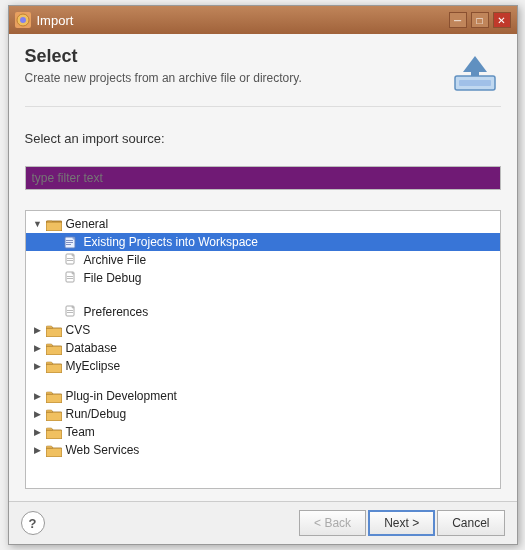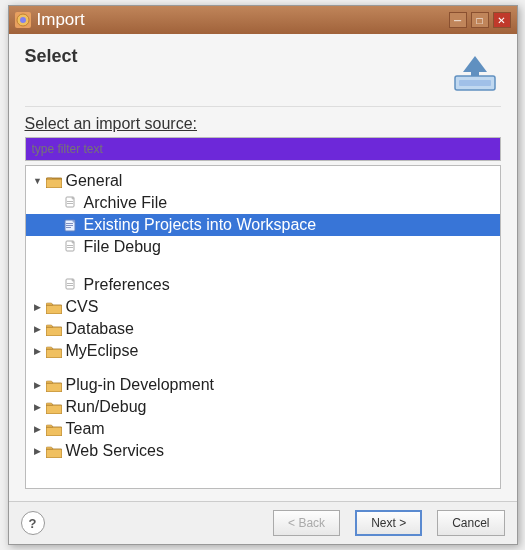--- a/index.html
+++ b/index.html
@@ -42,21 +42,21 @@
       height: 16px;
       background: #e8a060;
       border-radius: 2px;
       display: flex;
       align-items: center;
       justify-content: center;
       font-size: 10px;
       color: white;
     }
     .titlebar-title {
-      font-size: 17px;
+      font-size: 13px;
       color: white;
     }
     .titlebar-controls {
       display: flex;
       gap: 4px;
       align-items: center;
     }
     .titlebar-btn {
       width: 18px;
       height: 16px;
@@ -70,21 +70,21 @@
       cursor: pointer;
     }
     .titlebar-btn.close {
       background: #c0392b;
     }
     .content {
       flex: 1;
       padding: 12px 16px;
       display: flex;
       flex-direction: column;
-      gap: 4px;
+      gap: 20px;
     }
     .header-section {
       display: flex;
       justify-content: space-between;
       align-items: flex-start;
       padding-bottom: 8px;
       border-bottom: 1px solid #ddd;
     }
     .header-text h2 {
       font-size: 18px;
@@ -97,30 +97,29 @@
       color: #555;
     }
     .header-icon {
       width: 52px;
       height: 52px;
       display: flex;
       align-items: center;
       justify-content: center;
     }
     .source-label {
-      font-size: 16px;
+      font-size: 13px;
       color: #333;
       margin-top: 4px;
-      text-decoration: underline;
     }
     .filter-input {
       width: 100%;
       padding: 4px 6px;
       border: 1px solid #bbb;
-      background: #6d28d9;
+      background: #701a75;
       font-size: 12px;
       color: #aaa;
       outline: none;
     }
     .tree-container {
       flex: 1;
       border: 1px solid #bbb;
       background: white;
       overflow-y: auto;
       padding: 4px 0;
@@ -166,21 +165,21 @@
     .folder-svg { width: 16px; height: 13px; }
     .file-icon {
       width: 16px;
       height: 14px;
       display: inline-flex;
       align-items: center;
       margin-right: 4px;
       flex-shrink: 0;
     }
     .item-label {
-      font-size: 16px;
+      font-size: 12px;
       color: #222;
     }
     .footer {
       padding: 8px 12px;
       display: flex;
       justify-content: space-between;
       align-items: center;
       border-top: 1px solid #ccc;
       background: #f0f0f0;
       flex-shrink: 0;
@@ -198,21 +197,21 @@
       display: flex;
       align-items: center;
       justify-content: center;
       font-size: 13px;
       font-weight: bold;
       color: #555;
       cursor: pointer;
     }
     .footer-buttons {
       display: flex;
-      gap: 15px;
+      gap: 2px;
       margin-left: 16px;
     }
     .btn {
       padding: 4px 14px;
       font-size: 12px;
       border: 1px solid #aaa;
       background: linear-gradient(to bottom, #fdfdfd, #e8e8e8);
       cursor: pointer;
       min-width: 64px;
       color: #333;
@@ -243,20 +242,21 @@
       <div class="titlebar-btn">□</div>
       <div class="titlebar-btn close">✕</div>
     </div>
   </div>
 
   <div class="content">
 
     <div class="header-section">
       <div class="header-text">
         <h2>Select</h2>
+        <p>Create new projects from an archive file or directory.</p>
       </div>
       <div class="header-icon">
         <svg width="48" height="48" viewBox="0 0 48 48">
           <rect x="4" y="28" width="40" height="14" rx="2" fill="#c0d8f0" stroke="#6090c0" stroke-width="1.5"></rect>
           <rect x="8" y="32" width="32" height="6" rx="1" fill="#a0c0e8"></rect>
           <polygon points="24,8 36,24 12,24" fill="#6090c0"></polygon>
           <rect x="20" y="16" width="8" height="12" fill="#6090c0"></rect>
         </svg>
       </div>
     </div>
@@ -270,44 +270,44 @@
           <span class="arrow open"></span>
           <span class="folder-icon">
             <svg class="folder-svg" viewBox="0 0 16 13">
       <rect x="0" y="3" width="16" height="10" rx="1" fill="#f0c060" stroke="#a07020" stroke-width="0.8"></rect>
       <path d="M0 5 Q0 3 2 3 L6 3 L7 4 L16 4 L16 5 Z" fill="#f0c060" stroke="#a07020" stroke-width="0.5"></path>
       <rect x="0" y="4" width="16" height="9" rx="1" fill="#f0c060" stroke="#a07020" stroke-width="0.8"></rect>
     </svg>
           </span>
           <span class="item-label">General</span>
         </div>
-        <div class="tree-item" style="padding-left: 24px;">
-          <span class="arrow none"></span>
-          <span class="file-icon">
-            <svg width="14" height="14" viewBox="0 0 14 14">
-      <rect x="2" y="1" width="8" height="10" rx="1" fill="white" stroke="#aaa" stroke-width="1"></rect>
-      <path d="M8 1 L10 3 L8 3 Z" fill="#ccc" stroke="#aaa" stroke-width="0.5"></path>
-      <rect x="3" y="5" width="6" height="1" fill="#bbb"></rect>
-      <rect x="3" y="7" width="6" height="1" fill="#bbb"></rect>
-    </svg>
-          </span>
-          <span class="item-label">Archive File</span>
-        </div>
         <div class="tree-item selected" style="padding-left: 24px;">
           <span class="arrow none"></span>
           <span class="file-icon">
             <svg width="14" height="14" viewBox="0 0 14 14">
       <rect x="1" y="2" width="10" height="11" rx="1" fill="#e8f0ff" stroke="#6080c0" stroke-width="1"></rect>
       <path d="M9 2 L11 4 L9 4 Z" fill="#c0d0f0" stroke="#6080c0" stroke-width="0.5"></path>
       <rect x="2" y="5" width="7" height="1" fill="#8090c0"></rect>
       <rect x="2" y="7" width="7" height="1" fill="#8090c0"></rect>
       <rect x="2" y="9" width="5" height="1" fill="#8090c0"></rect>
     </svg>
           </span>
           <span class="item-label">Existing Projects into Workspace</span>
+        </div>
+        <div class="tree-item" style="padding-left: 24px;">
+          <span class="arrow none"></span>
+          <span class="file-icon">
+            <svg width="14" height="14" viewBox="0 0 14 14">
+      <rect x="2" y="1" width="8" height="10" rx="1" fill="white" stroke="#aaa" stroke-width="1"></rect>
+      <path d="M8 1 L10 3 L8 3 Z" fill="#ccc" stroke="#aaa" stroke-width="0.5"></path>
+      <rect x="3" y="5" width="6" height="1" fill="#bbb"></rect>
+      <rect x="3" y="7" width="6" height="1" fill="#bbb"></rect>
+    </svg>
+          </span>
+          <span class="item-label">Archive File</span>
         </div>
         <div class="tree-item" style="padding-left: 24px;">
           <span class="arrow none"></span>
           <span class="file-icon">
             <svg width="14" height="14" viewBox="0 0 14 14">
       <rect x="2" y="1" width="8" height="10" rx="1" fill="white" stroke="#aaa" stroke-width="1"></rect>
       <path d="M8 1 L10 3 L8 3 Z" fill="#ccc" stroke="#aaa" stroke-width="0.5"></path>
       <rect x="3" y="5" width="6" height="1" fill="#bbb"></rect>
       <rect x="3" y="7" width="6" height="1" fill="#bbb"></rect>
     </svg>

